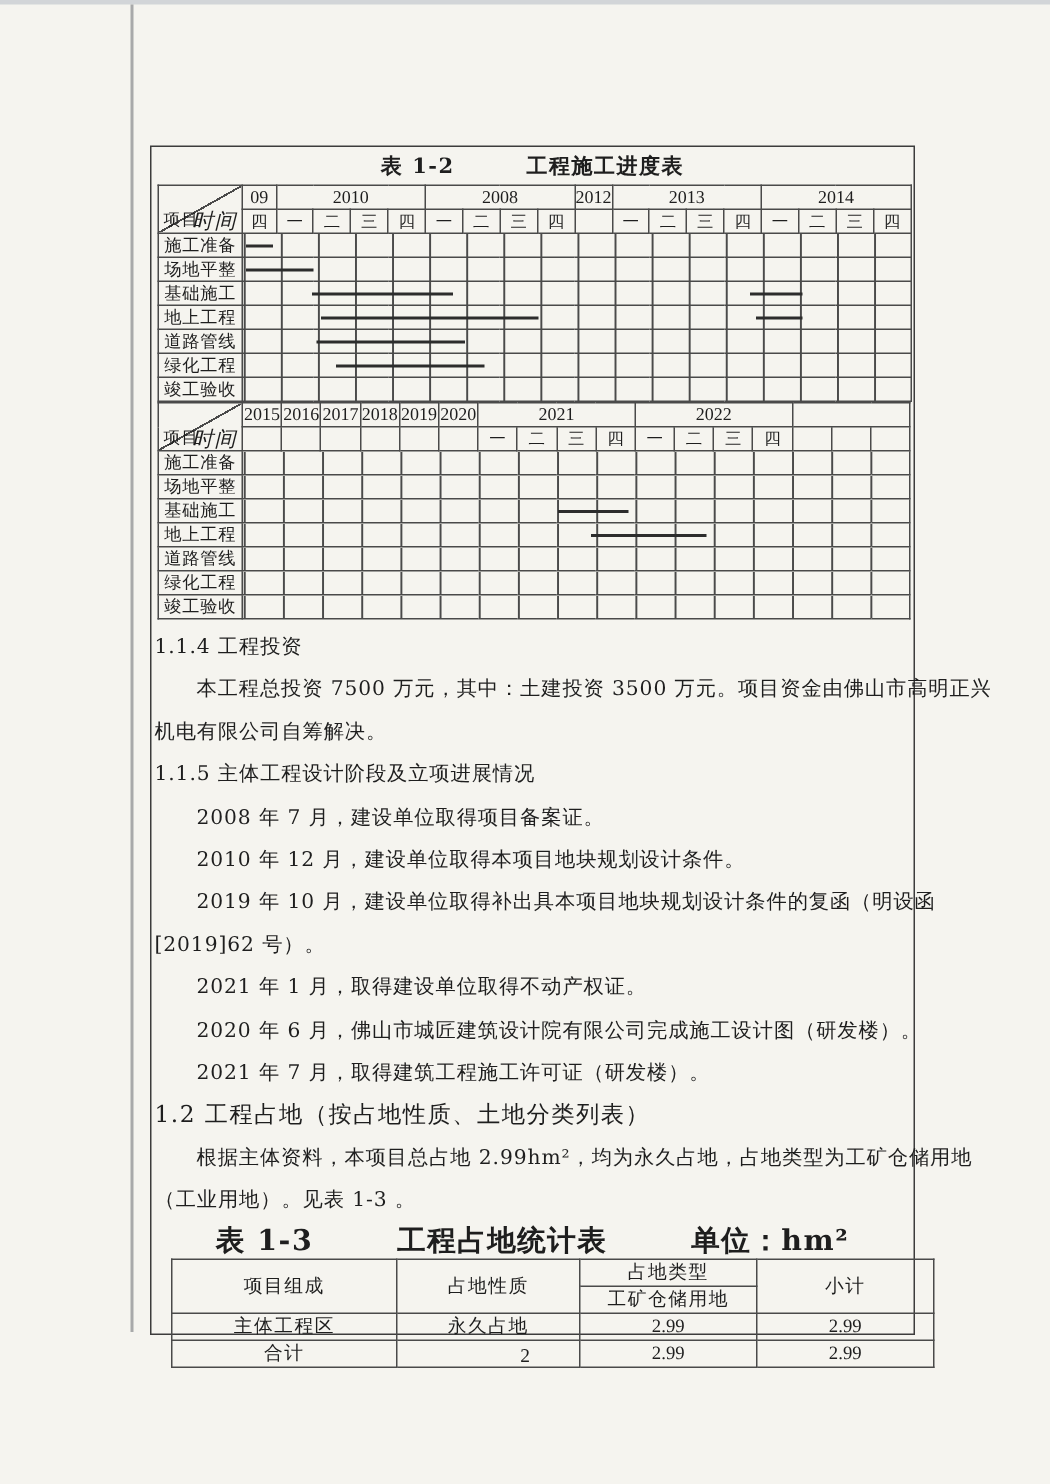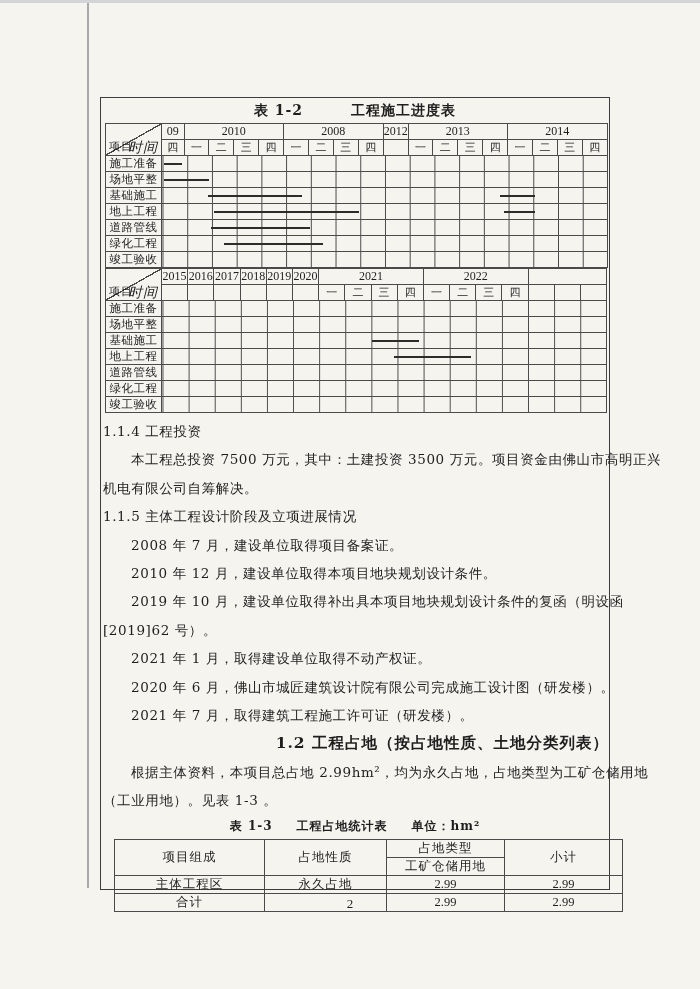--- a/index.html
+++ b/index.html
@@ -18,21 +18,21 @@
     border:1.5px solid #3c3c3c; box-sizing:border-box;
   }
 
   
   .caption12 {
     height:25px; display:flex; align-items:center; justify-content:center;
     gap:48px; font-weight:bold; font-size:14px; letter-spacing:1px;
   }
   .caption13 {
     height:25px; display:flex; align-items:center; justify-content:center;
-    gap:24px; font-weight:bold; font-size:12px; letter-spacing:1px;
+    gap:56px; font-weight:bold; font-size:19px; letter-spacing:1px;
   }
 
   
   table.gantt {
     border-collapse:collapse; table-layout:fixed;
     width:502px; margin-left:4px;
   }
   table.gantt td {
     border:1px solid #4a4a4a; padding:0; height:16px;
     font-size:11px; text-align:center; vertical-align:middle;
@@ -59,21 +59,21 @@
   .gbar { position:absolute; top:50%; margin-top:-1px; height:2px; background:#2c2c2c; }
 
   
   .textblock { padding-top:4px; }
   .bline {
     height:28.4px; line-height:28.4px; white-space:nowrap;
     font-size:13.5px; letter-spacing:0.6px; padding-left:2px;
   }
   .bline.indent { padding-left:30px; }
   .bline.heading { }
-  .bline.heading-large { font-weight:bold; font-size:15.5px; letter-spacing:1px;text-align:right; }
+  .bline.heading-large { font-weight:normal; font-size:15.5px; letter-spacing:1px; }
 
   
   table.land {
     border-collapse:collapse; table-layout:fixed; width:508px; margin-left:13px;
   }
   table.land td {
     border:1px solid #4a4a4a; padding:0; height:14px;
     font-size:12.5px; text-align:center; vertical-align:middle;
     letter-spacing:1px; box-sizing:border-box;
   }

